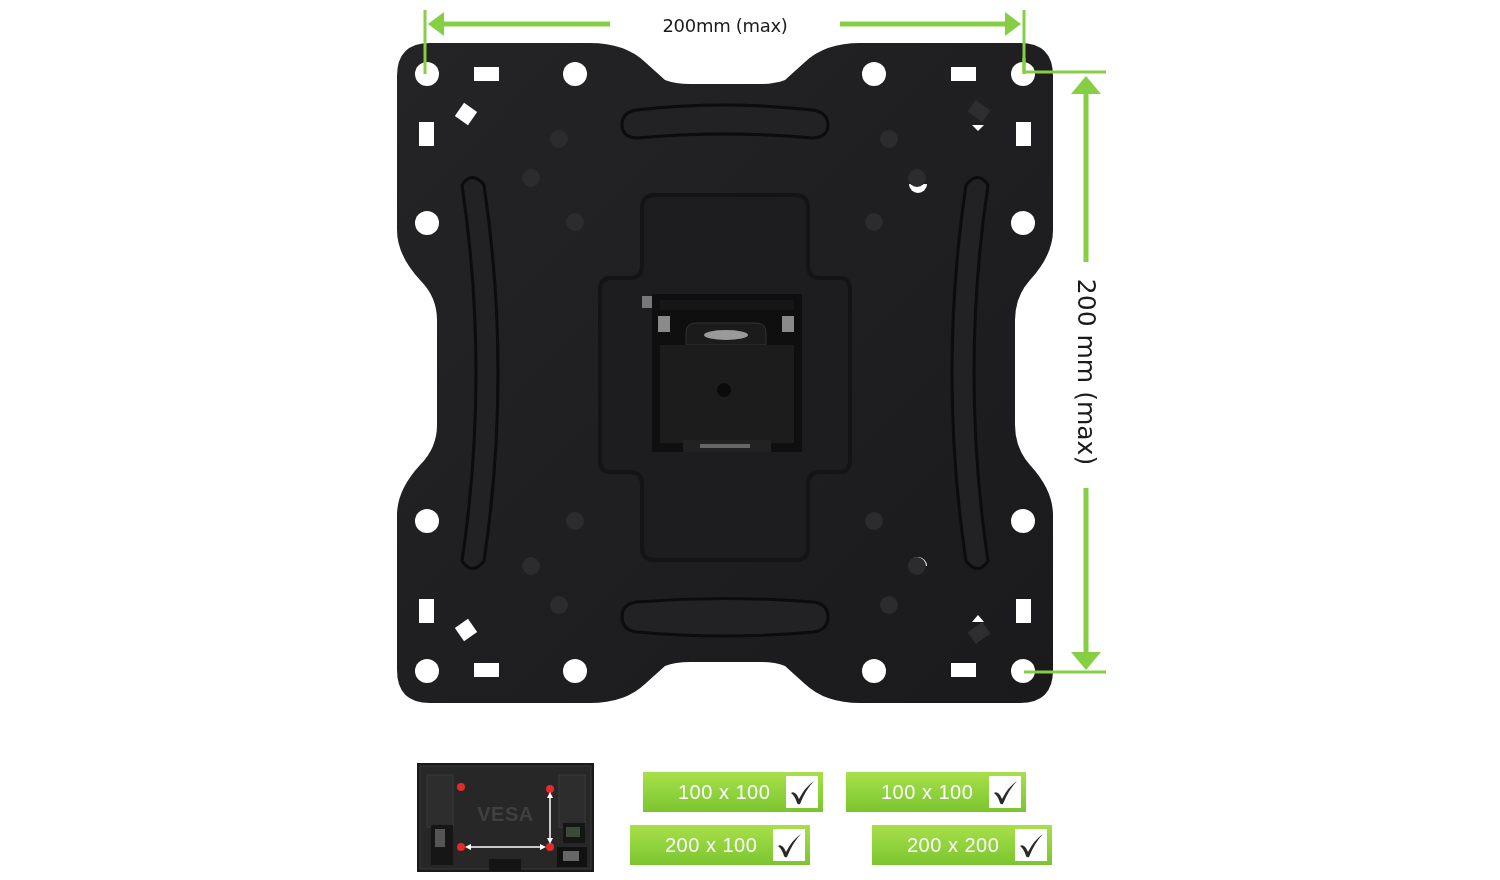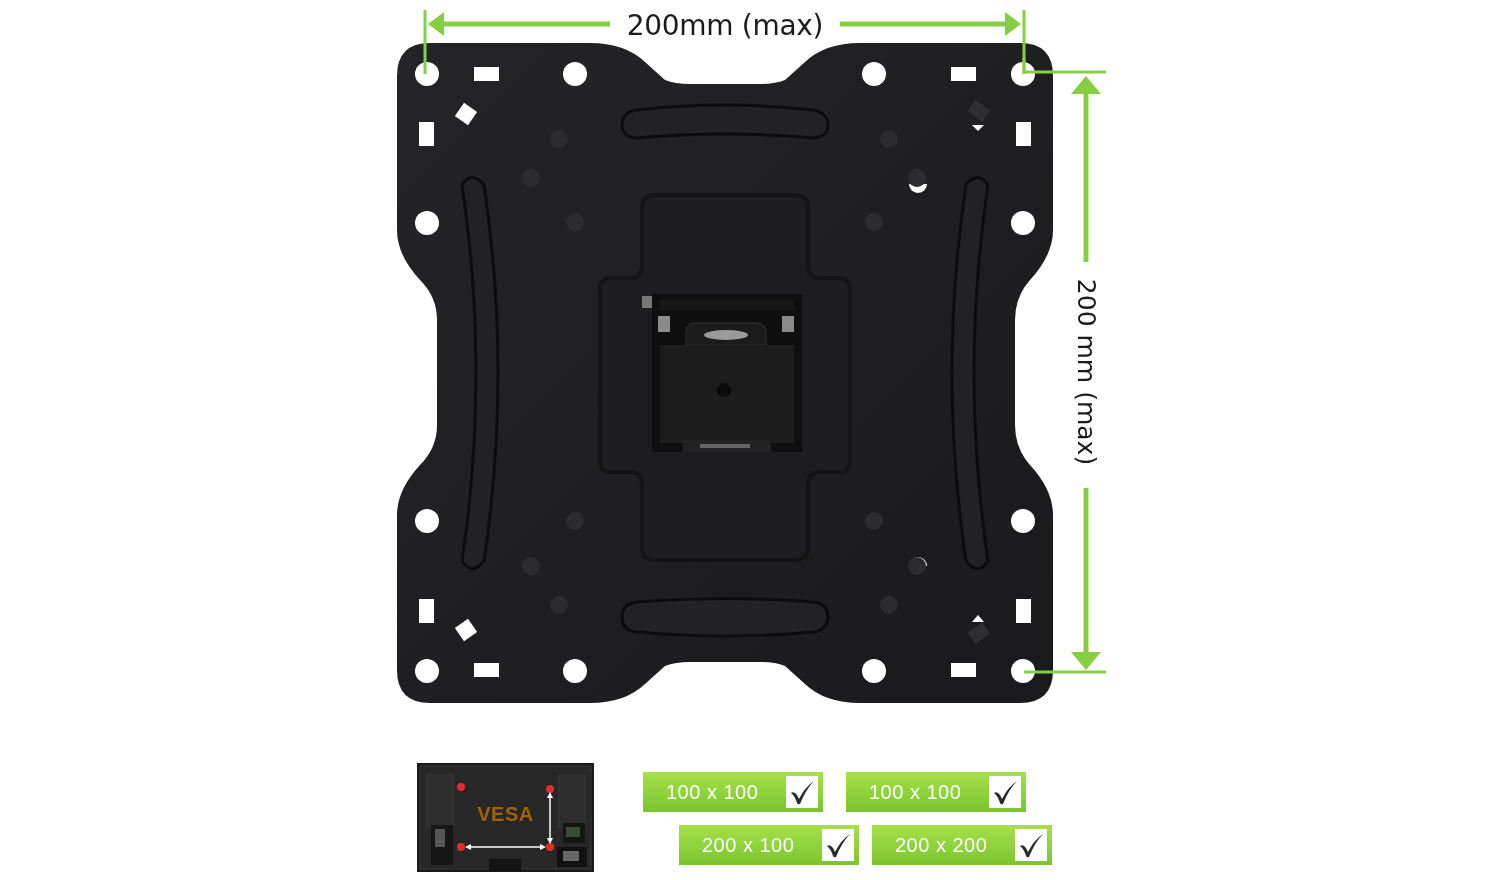--- a/index.html
+++ b/index.html
@@ -1,38 +1,38 @@
 <!DOCTYPE html>
 <html><head>
   <meta charset="utf-8">
   <style>
     html, body { margin: 0; padding: 0; background: #ffffff; }
     body { width: 1500px; height: 880px; position: relative; overflow: hidden; font-family: "DejaVu Sans", sans-serif; }
     .abs { position: absolute; }
 
     .dim-label-top {
       position: absolute; left: 610px; top: 8px; width: 230px; height: 36px;
-      text-align: center; font-size: 28px; color: #1b1b1b; line-height: 36px; letter-spacing: -0.3px;
+      text-align: center; font-size: 18px; color: #1b1b1b; line-height: 36px; letter-spacing: -0.3px;
     }
     .dim-label-side {
       position: absolute; left: 1086px; top: 372px; width: 260px; height: 34px;
       transform: translate(-50%, -50%) rotate(90deg); transform-origin: center center;
       text-align: center; font-size: 25px; color: #1b1b1b; line-height: 34px; white-space: nowrap;
     }
 
     .vesa-thumb { position: absolute; left: 417px; top: 763px; width: 177px; height: 109px; }
 
     .badge {
       position: absolute; width: 180px; height: 40px;
       background: linear-gradient(to bottom, #a8df4a 0%, #8ed23c 55%, #7cc42f 100%);
       display: flex; align-items: center;
     }
     .badge-label {
       color: #ffffff; font-size: 20px; font-family: "Liberation Sans", sans-serif;
-      padding-left: 23px; width: 122px; letter-spacing: 0.5px; white-space: nowrap;
+      padding-left: 35px; width: 122px; letter-spacing: 0.5px; white-space: nowrap;
     }
     .badge-check {
       position: absolute; right: 5px; top: 4px; width: 32px; height: 32px; background: #ffffff;
       display: flex; align-items: center; justify-content: center;
     }
   </style>
 </head>
 <body>
 
 <svg class="abs" style="left:0;top:0" width="1500" height="760" viewBox="0 0 1500 760">
@@ -194,40 +194,40 @@
     <circle cx="133" cy="26" r="4" fill="#e32b2b"></circle>
     <circle cx="44" cy="84" r="4" fill="#e32b2b"></circle>
     <circle cx="133" cy="84" r="4" fill="#e32b2b"></circle>
     <line x1="50" y1="84" x2="127" y2="84" stroke="#fff" stroke-width="1.5"></line>
     <path d="M 48 84 L 54 81 L 54 87 Z" fill="#fff"></path>
       <path d="M 129 84 L 123 81 L 123 87 Z" fill="#fff"></path>
     <line x1="133" y1="31" x2="133" y2="79" stroke="#fff" stroke-width="1.5"></line>
     <path d="M 133 29 L 130 35 L 136 35 Z" fill="#fff"></path>
       <path d="M 133 81 L 130 75 L 136 75 Z" fill="#fff"></path>
   </svg>
-  <div style="position:absolute;left:0;top:40px;width:177px;text-align:center;color:#a16207;font-weight:bold;font-size:20px;font-family:'Liberation Sans',sans-serif;letter-spacing:0.5px;">VESA</div>
+  <div style="position:absolute;left:0;top:40px;width:177px;text-align:center;color:#404040;font-weight:bold;font-size:20px;font-family:'Liberation Sans',sans-serif;letter-spacing:0.5px;">VESA</div>
 </div>
 
 <div class="badge" style="left:643px;top:772px">
   <span class="badge-label">100 x 100</span>
   <span class="badge-check">
     <svg width="28" height="28" viewBox="0 0 28 28">
         <path d="M 3 15 Q 6 13 9 17 L 11 21 Q 17 9 26 3 Q 18 11 12 26 Q 10 27 9 25 Q 7 18 3 15 Z" fill="#2a2a2a"></path>
       </svg>
   </span>
 </div>
 <div class="badge" style="left:846px;top:772px">
   <span class="badge-label">100 x 100</span>
   <span class="badge-check">
     <svg width="28" height="28" viewBox="0 0 28 28">
         <path d="M 3 15 Q 6 13 9 17 L 11 21 Q 17 9 26 3 Q 18 11 12 26 Q 10 27 9 25 Q 7 18 3 15 Z" fill="#2a2a2a"></path>
       </svg>
   </span>
 </div>
-<div class="badge" style="left:679px;top:825px">
+<div class="badge" style="left:630px;top:825px">
   <span class="badge-label">200 x 100</span>
   <span class="badge-check">
     <svg width="28" height="28" viewBox="0 0 28 28">
         <path d="M 3 15 Q 6 13 9 17 L 11 21 Q 17 9 26 3 Q 18 11 12 26 Q 10 27 9 25 Q 7 18 3 15 Z" fill="#2a2a2a"></path>
       </svg>
   </span>
 </div>
 <div class="badge" style="left:872px;top:825px">
   <span class="badge-label">200 x 200</span>
   <span class="badge-check">

